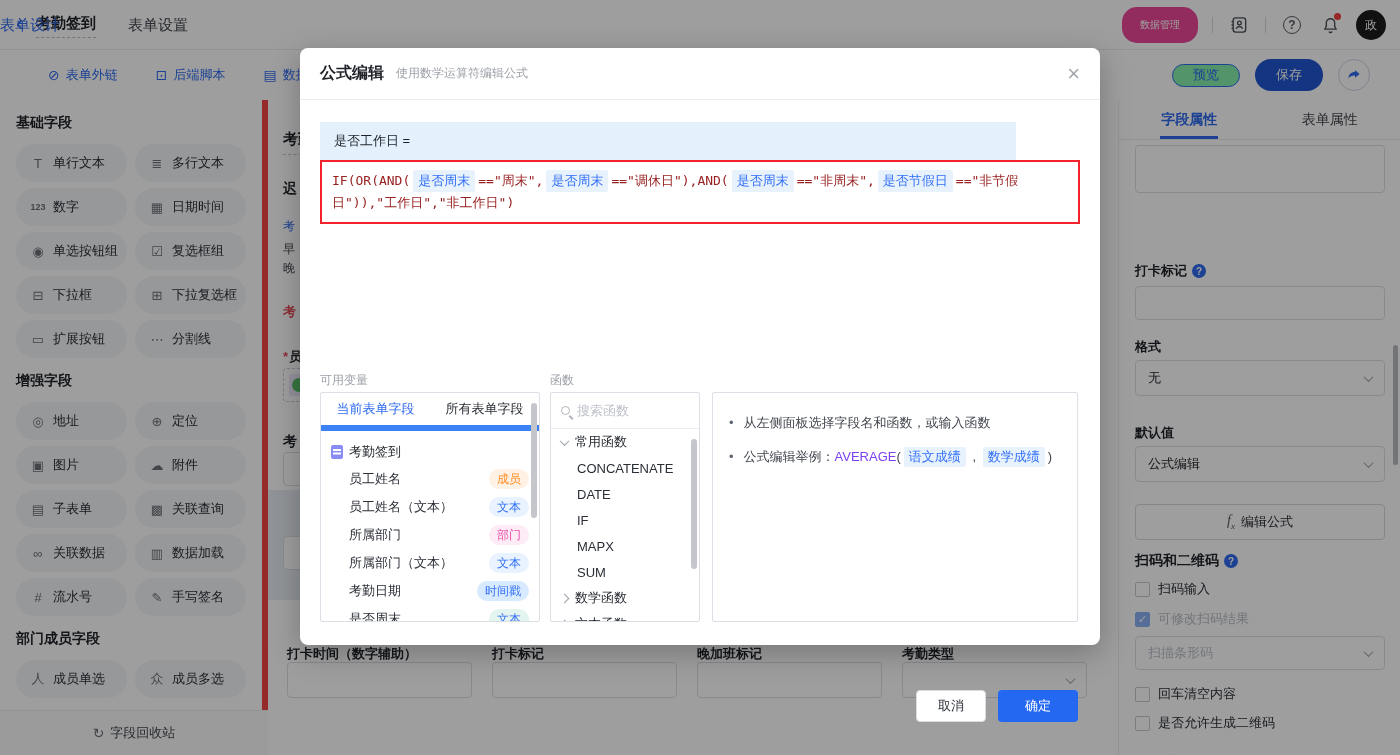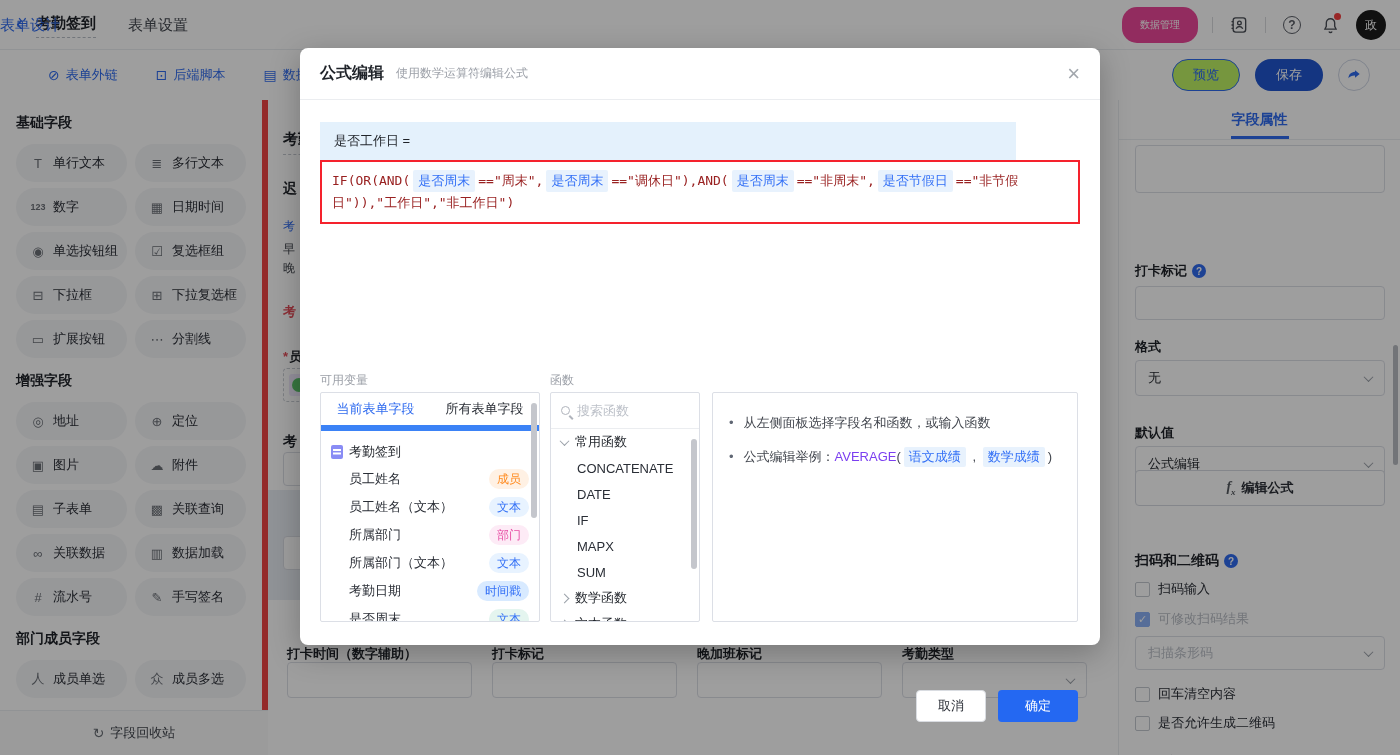--- a/index.html
+++ b/index.html
@@ -20,21 +20,21 @@
   .helpcirc{width:18px;height:18px;border:1.5px solid #5a5e66;border-radius:50%;color:#5a5e66;font-size:12px;display:flex;align-items:center;justify-content:center;font-weight:bold;}
   .reddot{position:absolute;right:1px;top:0;width:7px;height:7px;border-radius:50%;background:#f53f3f;}
   .avatar{width:30px;height:30px;border-radius:50%;background:#1c1c1c;color:#fff;font-size:12px;display:flex;align-items:center;justify-content:center;cursor:pointer;}
 
   
   .toolbar{position:absolute;left:0;top:50px;width:1400px;height:50px;background:#fff;z-index:1;}
   .tool-links{position:absolute;left:48px;top:0;height:50px;display:flex;align-items:center;gap:38px;}
   .tlink{display:flex;align-items:center;gap:6px;font-size:13px;color:#2f6bef;cursor:pointer;white-space:nowrap;}
   .tlink .ic{font-size:14px;}
   .tool-right{position:absolute;right:30px;top:0;height:50px;display:flex;align-items:center;gap:15px;}
-  .btn-preview{width:68px;height:32px;border-radius:16px;border:1px solid #2f6bef;color:#2f6bef;background:#bef264;font-size:13px;display:flex;align-items:center;justify-content:center;cursor:pointer;}
+  .btn-preview{width:68px;height:23px;border-radius:16px;border:1px solid #2f6bef;color:#2f6bef;background:#86efac;font-size:13px;display:flex;align-items:center;justify-content:center;cursor:pointer;}
   .btn-save{width:68px;height:32px;border-radius:16px;background:#2156d0;color:#fff;font-size:13px;display:flex;align-items:center;justify-content:center;cursor:pointer;}
   .btn-share{width:32px;height:32px;border-radius:50%;border:1px solid #cfd6e4;display:flex;align-items:center;justify-content:center;cursor:pointer;}
 
   
   .sidebar{position:absolute;left:0;top:100px;width:268px;height:655px;background:#fff;border-right:6px solid #ef4444;padding:14px 16px 0 16px;overflow:hidden;z-index:1;}
   .sb-heading{font-size:14px;font-weight:bold;color:#1f2329;margin:12px 0 12px 0;}
   .sb-heading:first-child{margin-top:0;}
   .sb-grid{display:grid;grid-template-columns:1fr 1fr;gap:6px 8px;margin-bottom:14px;}
   .sb-pill{height:38px;border-radius:19px;background:#f4f5f7;display:flex;align-items:center;padding-left:14px;gap:7px;font-size:13px;color:#2a2e36;cursor:grab;white-space:nowrap;overflow:hidden;}
   .sb-ic{color:#6b7077;font-size:13px;min-width:16px;text-align:center;}
@@ -331,20 +331,21 @@
       <div class="cv-bottom-label" style="left: 634px;">考勤类型</div>
       <div class="cv-bottom-input" style="left: 634px; display: flex; align-items: center; justify-content: flex-end; padding-right: 12px;">
         <span class="chev down"></span>
       </div>
     </div>
 </div>
 
 <div class="rightpanel">
   <div class="rp-tabs">
     <span class="rp-tab active">字段属性</span>
+    <span class="rp-tab">表单属性</span>
   </div>
   <div class="rp-body">
     <div class="rp-box" style="top:5px;height:48px;"></div>
     <div class="rp-label" style="top:122px;">
         <span>打卡标记</span>
         <span class="qmark">?</span>
       </div>
     <input class="rp-input" style="top: 146px;">
     <div class="rp-label" style="top:198px;">
         <span>格式</span>
@@ -353,21 +354,21 @@
         <span>无</span>
         <span class="chev down"></span>
       </div>
     <div class="rp-label" style="top:284px;">
         <span>默认值</span>
       </div>
     <div class="rp-select" style="top:306px;">
         <span>公式编辑</span>
         <span class="chev down"></span>
       </div>
-    <div class="rp-btn" style="top:330px;font-weight:bold;">
+    <div class="rp-btn" style="top:364px;">
         <span class="fxic">f<sub>x</sub></span>
         <span>编辑公式</span>
       </div>
     <div class="rp-label" style="top:412px;font-size:14px;">
         <span>扫码和二维码</span>
         <span class="qmark">?</span>
       </div>
     <div class="ckrow" style="top:440px;">
         <span class="ckbox"></span>
         <span>扫码输入</span>

